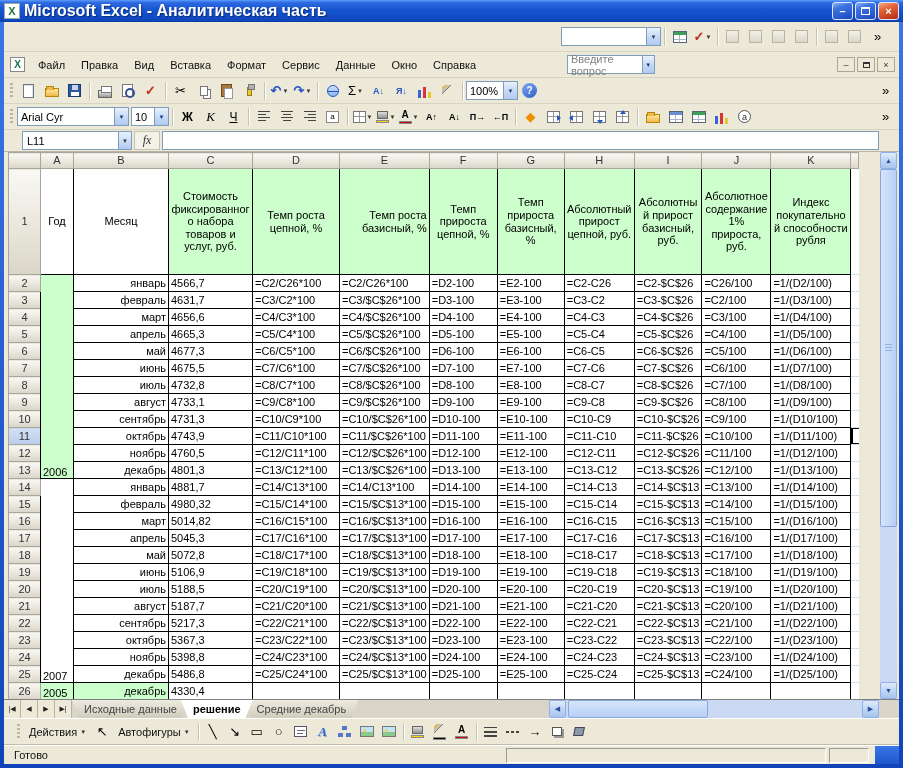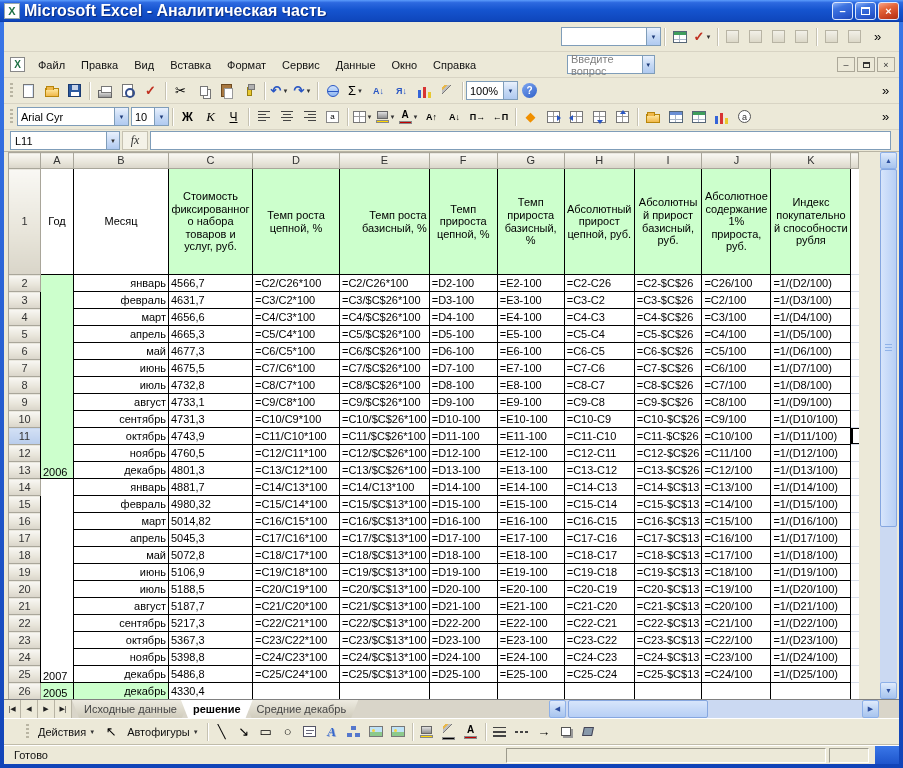--- a/index.html
+++ b/index.html
@@ -125,21 +125,21 @@
   .ic-3d{width:10px;height:9px;background:#8899AA;border:1px solid #445;transform:skewX(-12deg)}
   .ic-dash{width:13px;height:2px;background:repeating-linear-gradient(90deg,#444 0 3px,transparent 3px 5px)}
   .ic-lstyle{width:13px;height:10px;background:
     linear-gradient(#444,#444) 0 0/13px 1px no-repeat,
     linear-gradient(#444,#444) 0 4px/13px 2px no-repeat,
     linear-gradient(#444,#444) 0 8px/13px 3px no-repeat}
   .wordart{font-family:"Liberation Serif",serif;font-style:italic;font-weight:bold;color:#3366CC;
     font-size:13px;text-shadow:1px 1px 0 #9AAAD0}
   
   .formulabar{height:22px;flex:none;display:flex;align-items:stretch;background:#ECE9D8;
-    border-bottom:1px solid #B8B4A4;padding:1px 6px}
+    border-bottom:1px solid #B8B4A4;padding:1px 18px}
   .namebox{width:96px;background:#fff;border:1px solid #7F9DB9;border-right:none;
     display:flex;align-items:center;padding-left:4px;font-size:11px}
   .namedd{width:14px;background:linear-gradient(180deg,#E9F1FD,#B0CAF0);border:1px solid #7F9DB9;
     display:flex;align-items:center;justify-content:center}
   .fxbtn{width:26px;display:flex;align-items:center;justify-content:center;
     font-family:"Liberation Serif",serif;font-style:italic;font-size:12px;color:#333;
     border:1px solid #C6C2B2;margin:0 2px;background:#F4F2E8}
   .finput{flex:1;background:#fff;border:1px solid #7F9DB9;margin-right:2px}
   
   .grid-area{flex:1;min-height:0;display:flex;align-items:stretch;background:#ECE9D8;position:relative;overflow:hidden}
@@ -183,21 +183,21 @@
     clip-path:polygon(0 0,100% 0,calc(100% - 7px) 100%,7px 100%)}
   .tab.active{background:#fff;color:#000;font-weight:bold;z-index:2}
   .hscroll{margin-left:auto;width:330px;display:flex;align-items:stretch;flex:none}
   .hscroll .sbtn{height:auto}
   .htrack{flex:1;background:#CBD9F2;position:relative}
   .hthumb{position:absolute;top:0;bottom:0;left:2px;width:140px;border:1px solid #86A7E0;border-radius:2px;
     background:linear-gradient(180deg,#D7E5FB,#B7CFF5)}
   .corner-pad{width:20px;background:#D9D5C9;flex:none}
   
   .drawbar{height:27px;flex:none;display:flex;align-items:center;background:#ECE9D8;
-    border-top:1px solid #fff;border-bottom:1px solid #C0BCAA;padding:0 18px}
+    border-top:1px solid #fff;border-bottom:1px solid #C0BCAA;padding:0 9px}
   .dbtn{height:20px;display:flex;align-items:center;padding:0 5px;font-size:11px;gap:3px;color:#111;flex:none}
   .icbtn{width:22px;height:20px;display:flex;align-items:center;justify-content:center;flex:none}
   
   .statusbar{height:19px;flex:none;display:flex;align-items:center;background:#ECE9D8;
     border-top:1px solid #fff;font-size:11px;color:#111;padding-left:10px}
   .spane{height:15px;border:1px solid;border-color:#9C9A8C #fff #fff #9C9A8C;flex:none}
   .spane.wide{width:320px;margin-left:auto}
   .spane.small{width:40px;margin-left:3px}
   .blue-corner{width:24px;height:100%;background:linear-gradient(180deg,#3A77E8,#1E55CC);margin-left:6px;flex:none}
 </style>
@@ -831,21 +831,21 @@
               <td class="frm">=C20/100</td>
               <td class="frm">=1/(D21/100)</td>
               <td class="sliver"></td>
             </tr>
             <tr>
               <th class="rh">22</th>
               <td class="month">сентябрь</td>
               <td class="num">5217,3</td>
               <td class="frm">=C22/C21*100</td>
               <td class="frm">=C22/$C$13*100</td>
-              <td class="frm">=D22-200</td>
+              <td class="frm">=D22-100</td>
               <td class="frm">=E22-100</td>
               <td class="frm">=C22-C21</td>
               <td class="frm">=C22-$C$13</td>
               <td class="frm">=C21/100</td>
               <td class="frm">=1/(D22/100)</td>
               <td class="sliver"></td>
             </tr>
             <tr>
               <th class="rh">23</th>
               <td class="month">октябрь</td>

